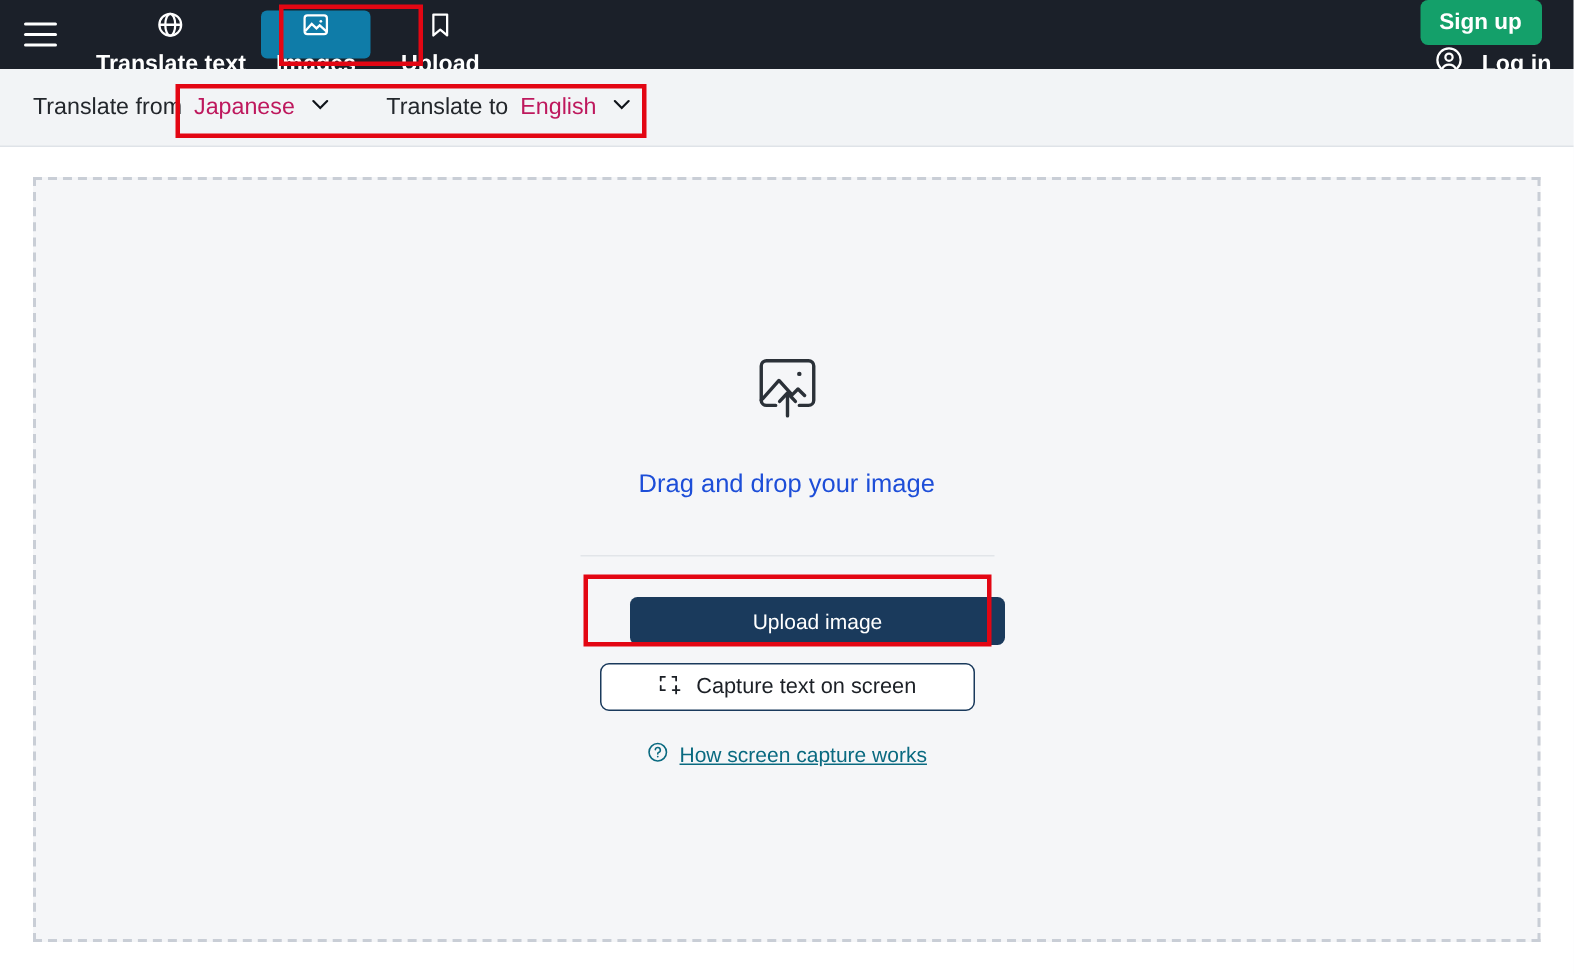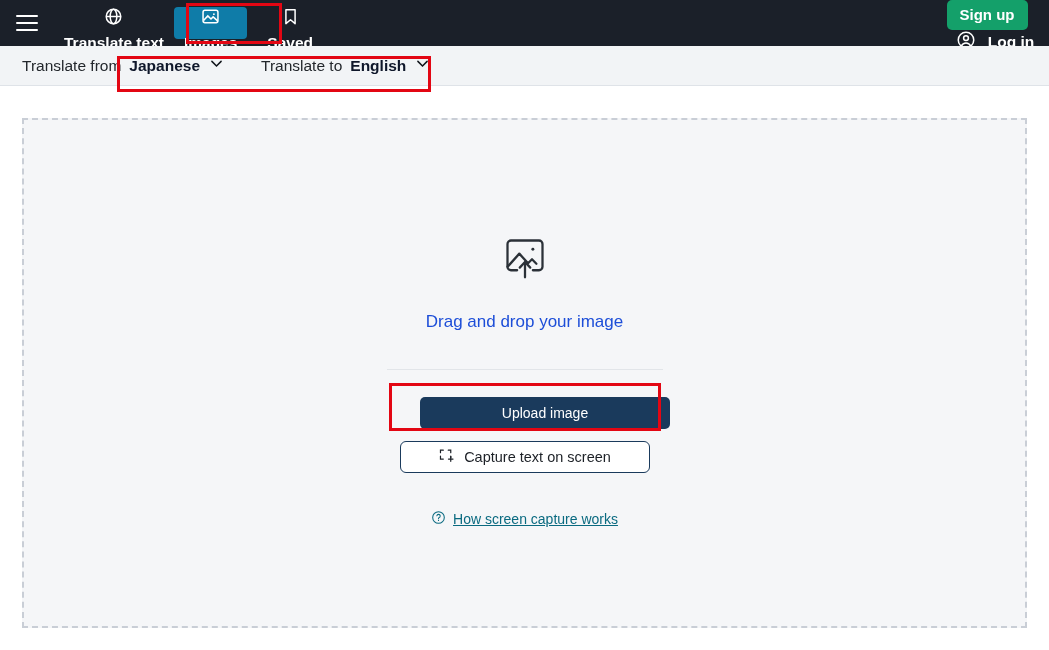--- a/index.html
+++ b/index.html
@@ -112,21 +112,21 @@
     align-items: center;
     justify-content: center;
     cursor: pointer;
   }
 
   
   .langbar {
     position: absolute;
     left: 0; top: 46px;
     width: 1049px;
-    height: 40px;
+    height: 52px;
     background: #f2f4f6;
     border-bottom: 1px solid #dfe3e8;
     box-sizing: border-box;
     display: flex;
     align-items: center;
   }
   .lang-label {
     font-size: 15.5px;
     color: #23272c;
     margin-left: 22px;
@@ -135,22 +135,22 @@
   .lang-select {
     display: flex;
     align-items: center;
     gap: 8px;
     margin-left: 8px;
     cursor: pointer;
     white-space: nowrap;
   }
   .lang-value {
     font-size: 15.5px;
-    font-weight: bold;
-    color: #0f172a;
+    font-weight: normal;
+    color: #be185d;
   }
   .lang-label-2 {
     font-size: 15.5px;
     color: #23272c;
     margin-left: 36px;
     white-space: nowrap;
   }
 
   
   .annot {
@@ -228,21 +228,21 @@
     display: flex;
     align-items: center;
     justify-content: center;
     gap: 9px;
     margin-top: 12px;
   }
   .help-link {
     display: flex;
     align-items: center;
     gap: 7px;
-    margin-top: 37px;
+    margin-top: 20px;
     color: #0a6a80;
     font-size: 14px;
     cursor: pointer;
     text-decoration: none;
     justify-content: flex-end;
   }
   .help-link .lbl {
     text-decoration: underline;
   }
 </style>
@@ -283,21 +283,21 @@
 
     <div class="nav-gap"></div>
 
 
     <div class="navitem">
       <span class="ico">
         <svg width="19" height="19" viewBox="0 0 24 24" fill="none" stroke="#ffffff" stroke-width="1.9" stroke-linejoin="round">
           <path d="M6.2 3.4 H17.8 V21 L12 16.1 L6.2 21 Z"></path>
         </svg>
       </span>
-      <span>Saved</span>
+      <span>Upload</span>
     </div>
 
     <div class="right-group">
       <button class="signup">Sign up</button>
 
       <div class="login">
         <span class="ico">
           <svg width="20" height="20" viewBox="0 0 24 24" fill="none" stroke="#ffffff" stroke-width="1.8">
             <circle cx="12" cy="12" r="9.3"></circle>
             <circle cx="12" cy="9.7" r="2.9"></circle>

